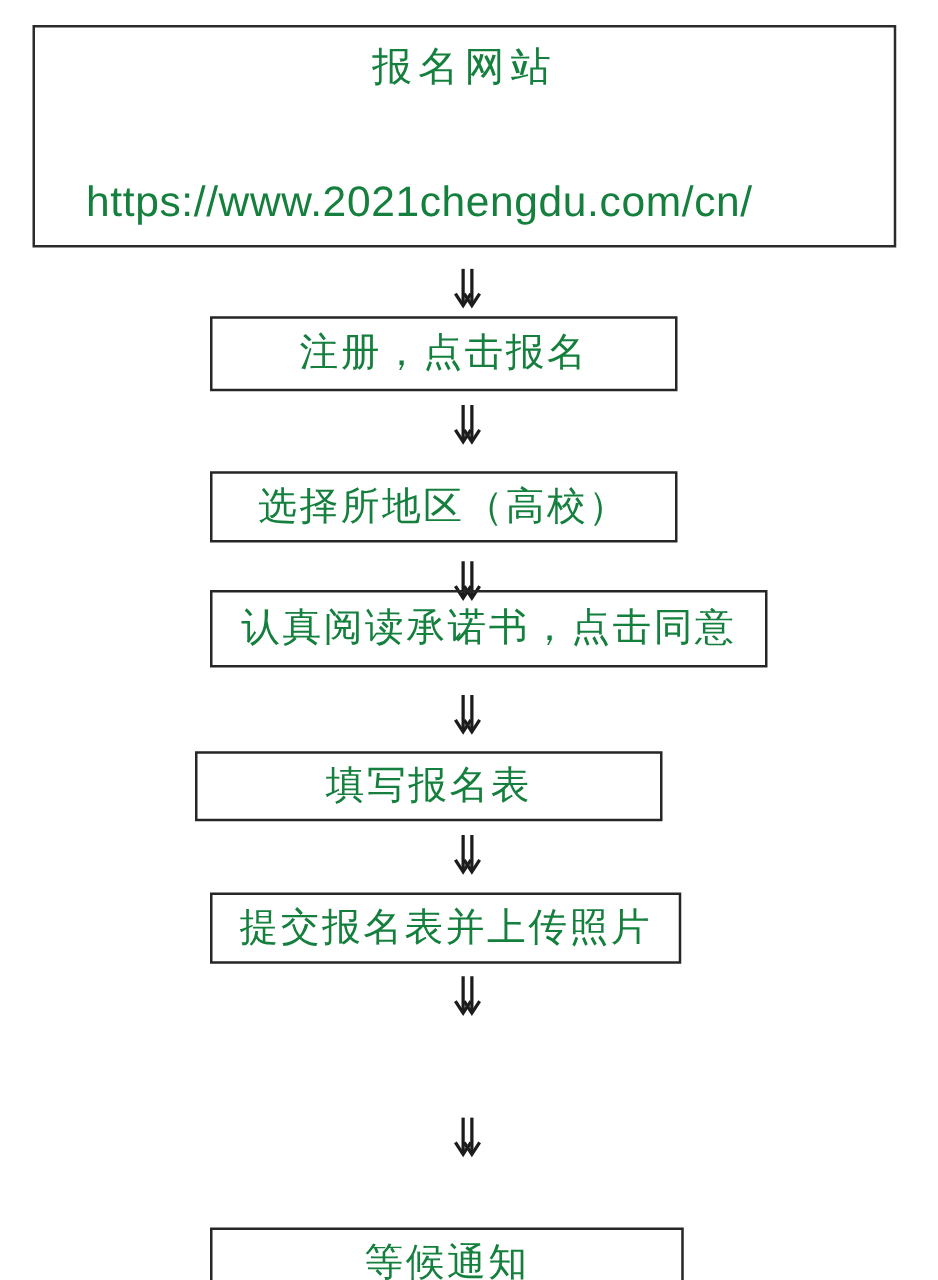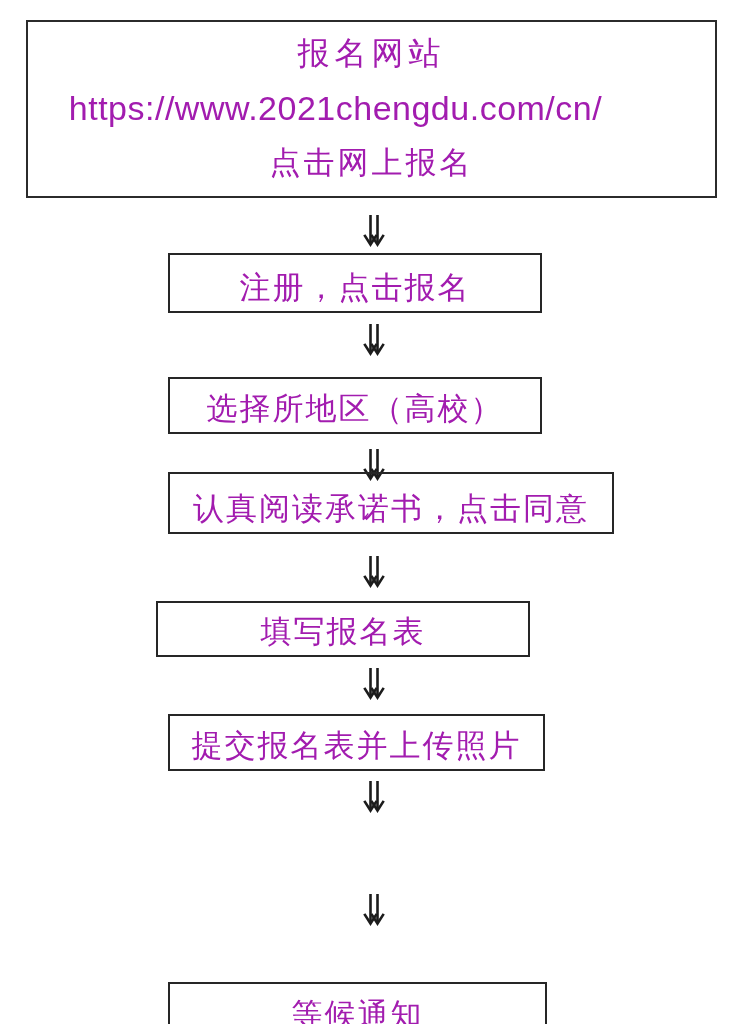--- a/index.html
+++ b/index.html
@@ -7,21 +7,21 @@
     padding: 0;
     background: #ffffff;
   }
   .canvas {
     position: relative;
     width: 750px;
     height: 1024px;
     background: #ffffff;
     overflow: hidden;
     font-family: "Liberation Serif", "DejaVu Serif", serif;
-    color: #a21caf;
+    color: #15803d;
   }
   .header-box {
     position: absolute;
     left: 26px;
     top: 20px;
     width: 691px;
     height: 178px;
     border: 2px solid #2b2b2b;
     box-sizing: border-box;
     display: flex;
@@ -50,21 +50,21 @@
     font-size: 31px;
     letter-spacing: 3px;
     line-height: 36px;
     white-space: nowrap;
   }
   .step-box {
     position: absolute;
     border: 2.5px solid #262626;
     box-sizing: border-box;
     display: flex;
-    align-items: flex-end;
+    align-items: center;
     justify-content: center;
   }
   .step-label {
     font-size: 31px;
     letter-spacing: 2px;
     white-space: nowrap;
     padding-bottom: 2px;
   }
   .arrow {
     position: absolute;
@@ -92,21 +92,20 @@
   #arrow7 { top: 894px; }
 </style>
 </head>
 <body>
 
 <div class="canvas">
 
   <div class="header-box">
     <div class="header-title">报名网站</div>
     <div class="header-url">https://www.2021chengdu.com/cn/</div>
-    <div class="header-subtitle">点击网上报名</div>
   </div>
 
   <div class="arrow" id="arrow1">
     <svg width="30" height="34" viewBox="0 0 30 34">
       <g stroke="#1c1c1c" stroke-width="2.6" fill="none" stroke-linecap="square">
         <line x1="11.5" y1="1" x2="11.5" y2="27"></line>
         <line x1="18.5" y1="1" x2="18.5" y2="27"></line>
         <polyline points="6,21 11.5,29.5 17,21"></polyline>
         <polyline points="13,21 18.5,29.5 24,21"></polyline>
       </g>

